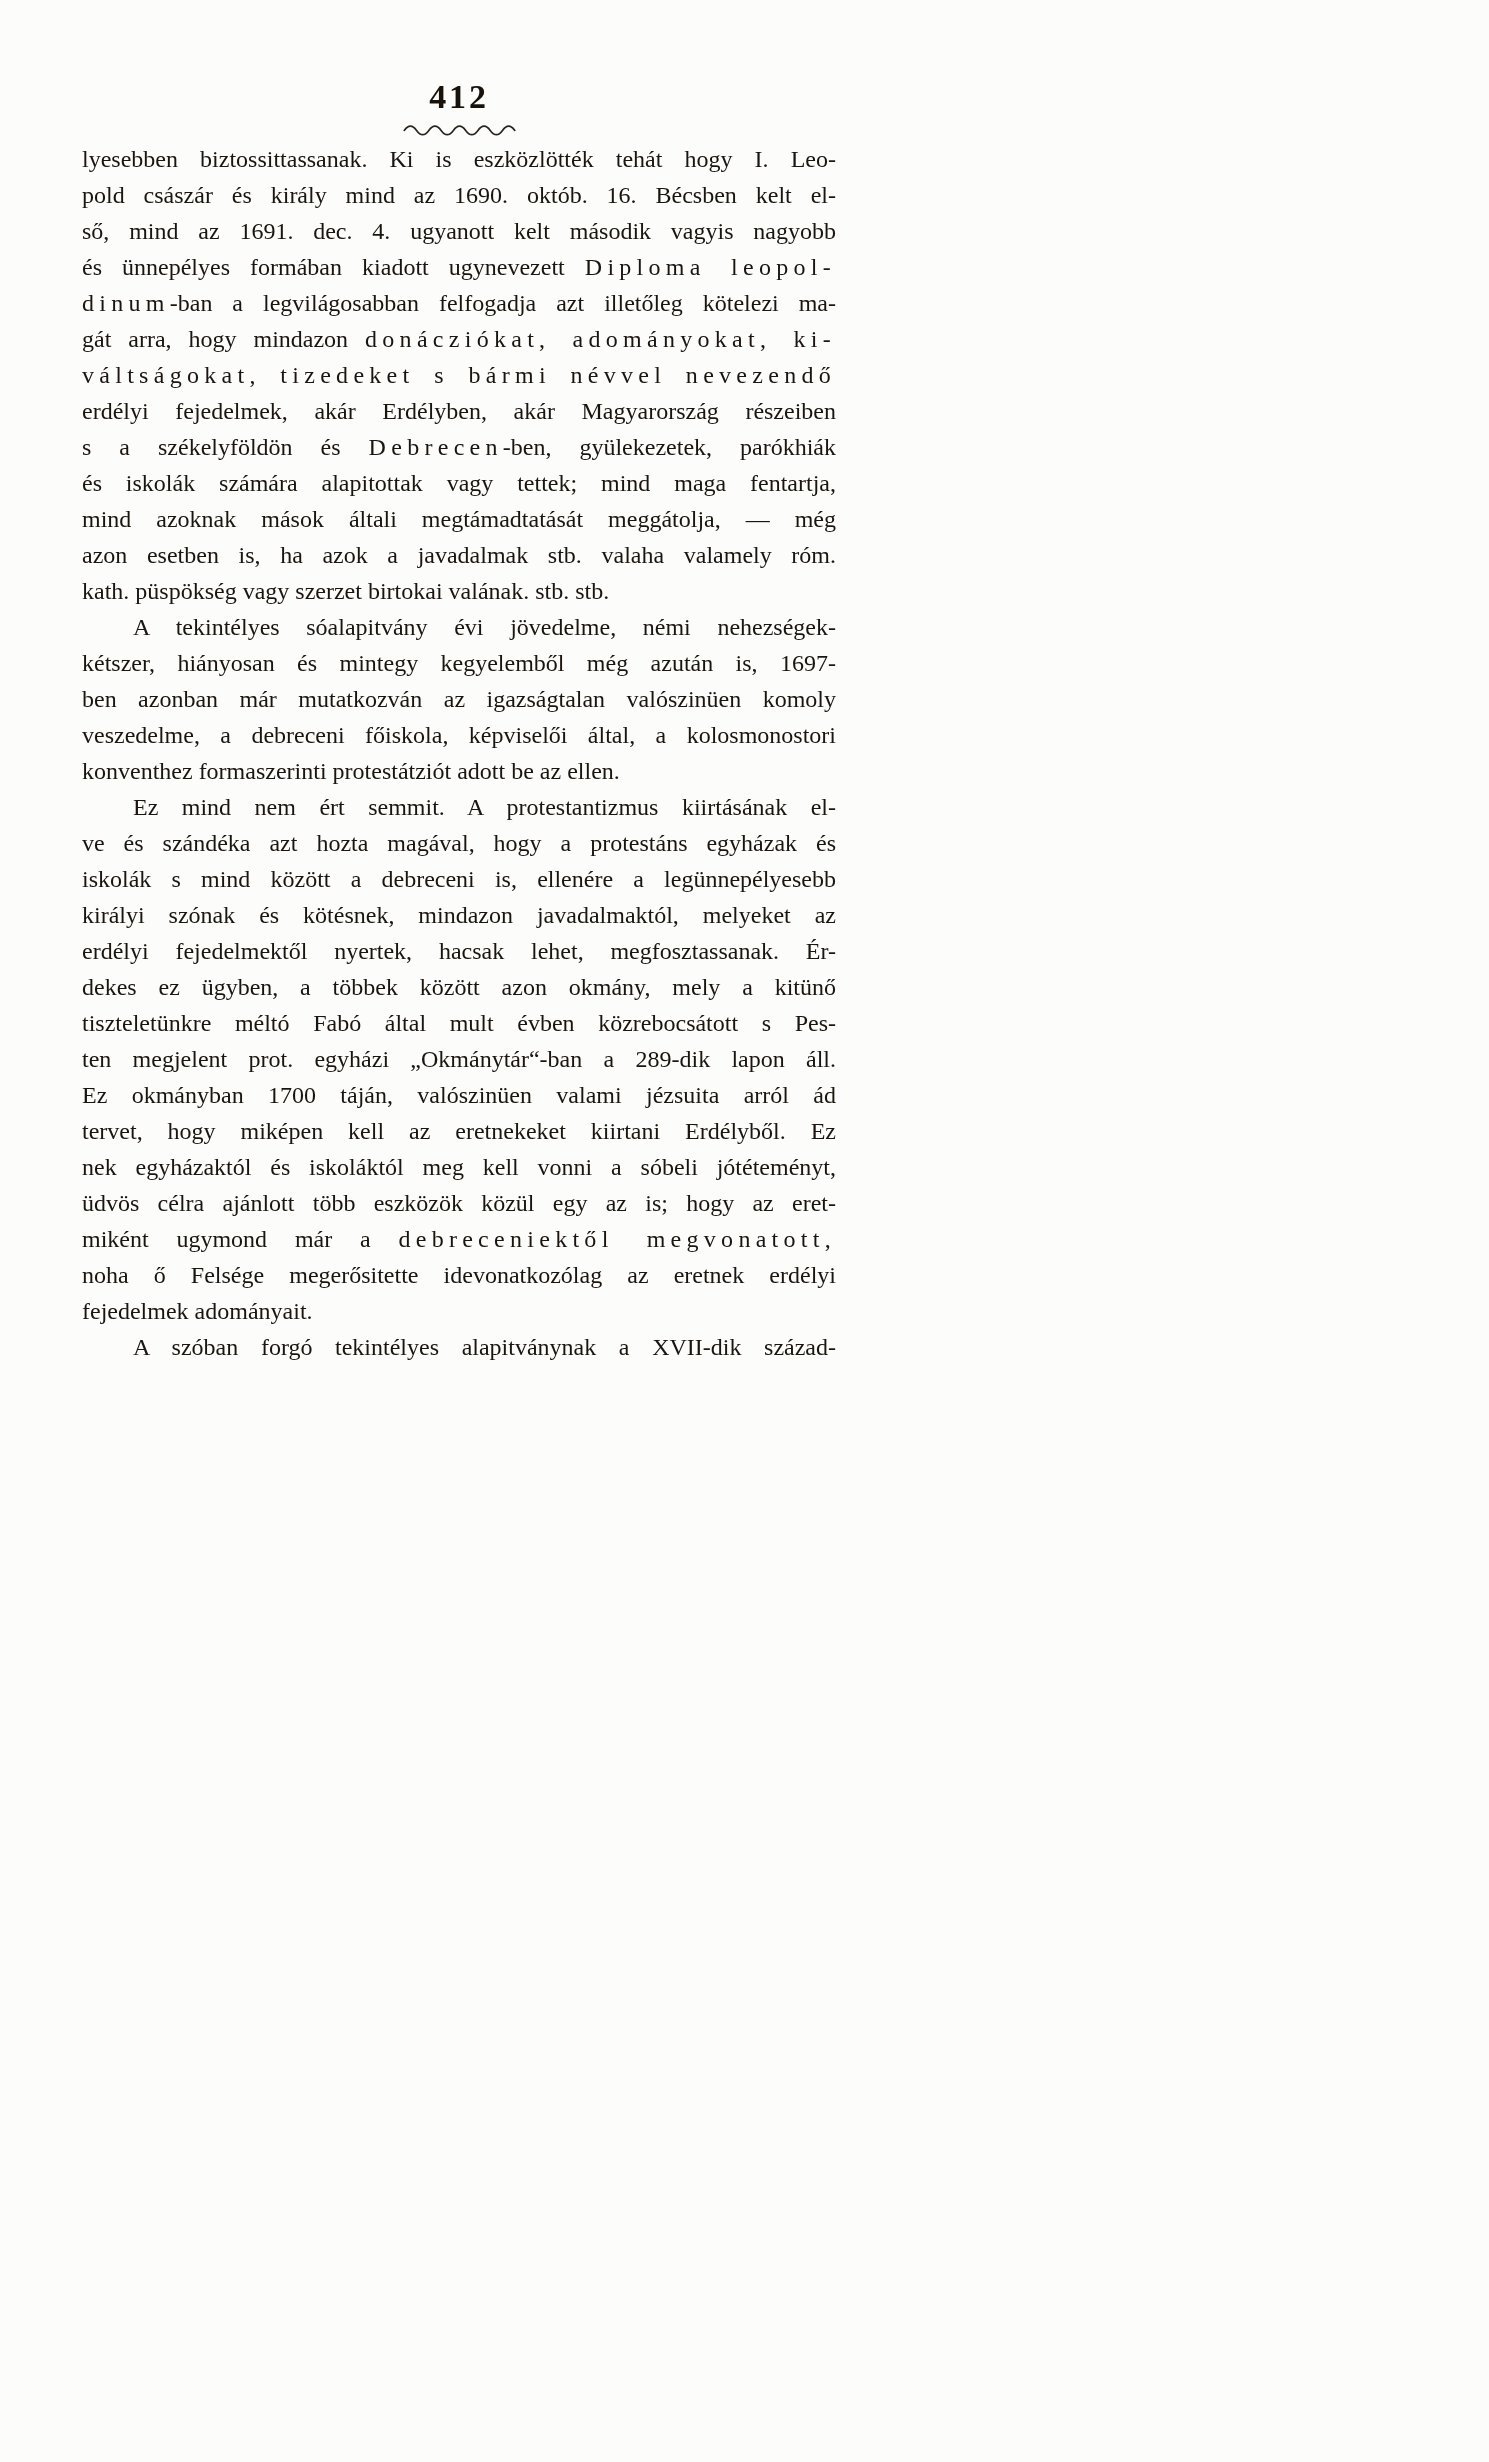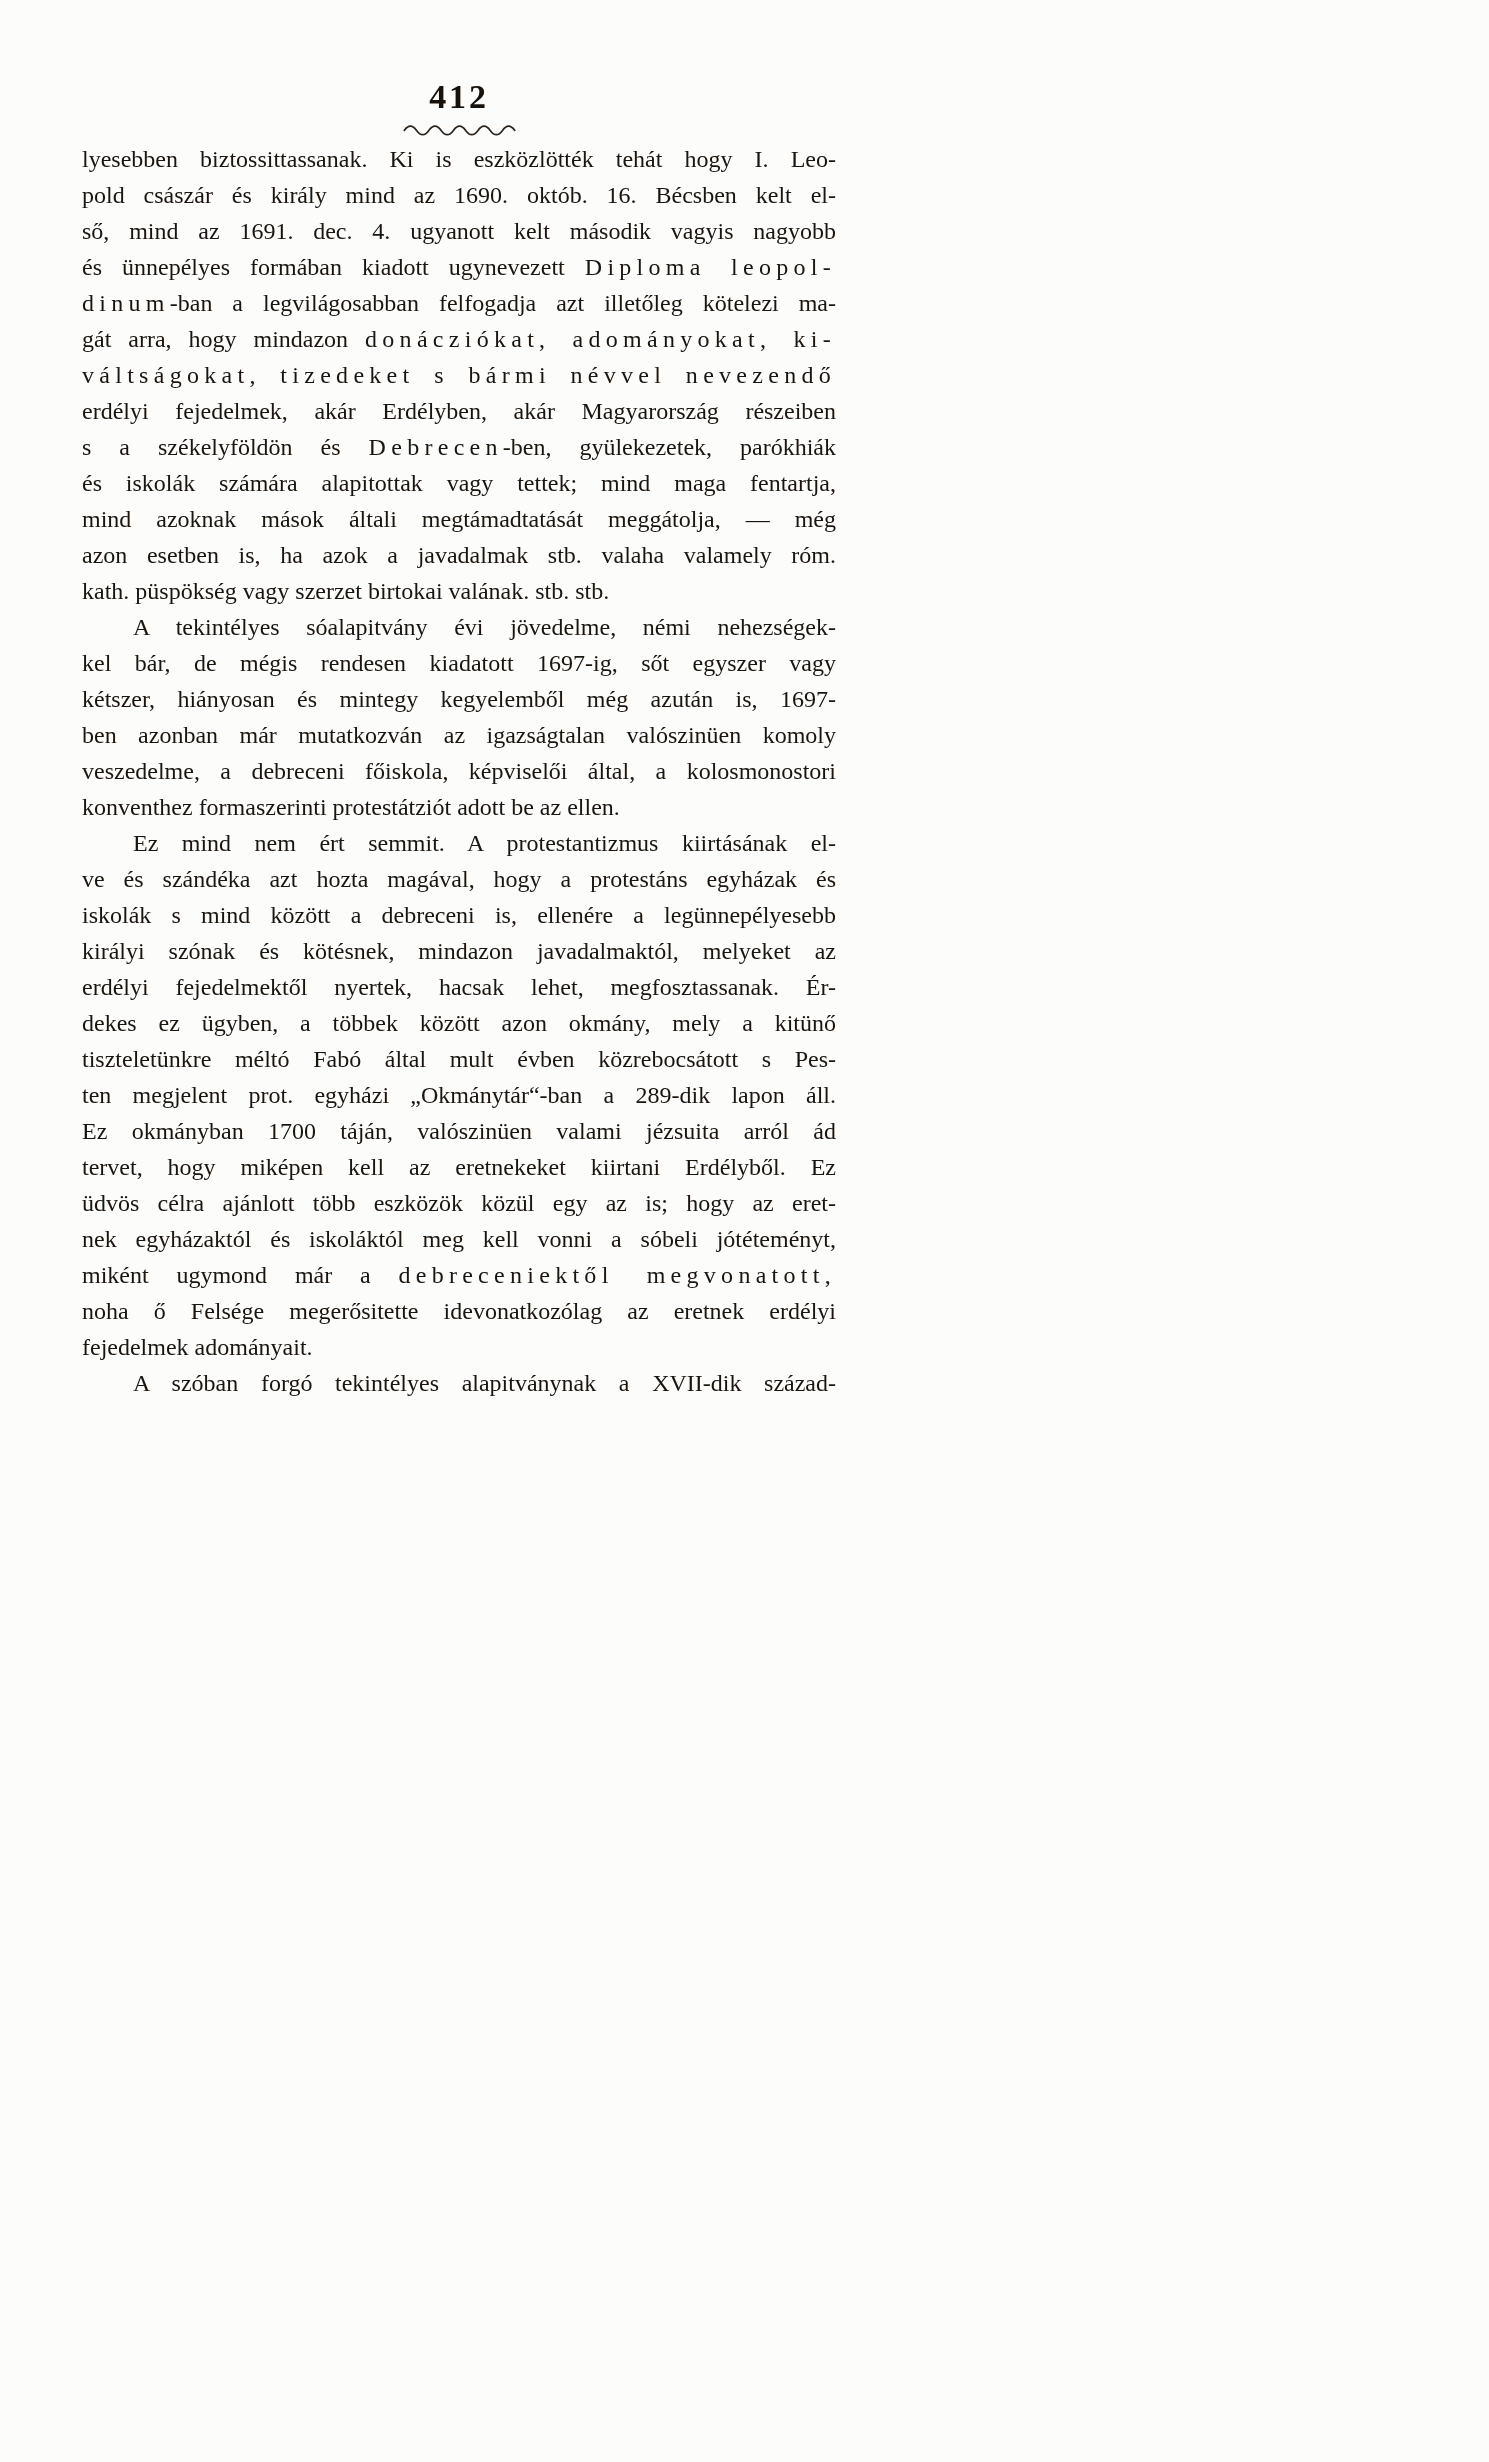--- a/index.html
+++ b/index.html
@@ -79,37 +79,36 @@
       <div class="line"><span class="spaced">dinum</span><span>-ban a legvilágosabban felfogadja azt illetőleg kötelezi ma-</span></div>
       <div class="line"><span>gát arra, hogy mindazon </span><span class="spaced">donácziókat, adományokat, ki-</span></div>
       <div class="line"><span class="spaced">váltságokat, tizedeket s bármi névvel nevezendő</span></div>
       <div class="line"><span>erdélyi fejedelmek, akár Erdélyben, akár Magyarország részeiben</span></div>
       <div class="line"><span>s a székelyföldön és </span><span class="spaced">Debrecen</span><span>-ben, gyülekezetek, parókhiák</span></div>
       <div class="line"><span>és iskolák számára alapitottak vagy tettek; mind maga fentartja,</span></div>
       <div class="line"><span>mind azoknak mások általi megtámadtatását meggátolja, — még</span></div>
       <div class="line"><span>azon esetben is, ha azok a javadalmak stb. valaha valamely róm.</span></div>
       <div class="line end"><span>kath. püspökség vagy szerzet birtokai valának. stb. stb.</span></div>
       <div class="line indent"><span>A tekintélyes sóalapitvány évi jövedelme, némi nehezségek-</span></div>
-      <div class="line"><span>kel bár, de mégis rendesen kiadatott 1697-ig, sőt egyszer vagy</span></div>
       <div class="line"><span>kétszer, hiányosan és mintegy kegyelemből még azután is, 1697-</span></div>
       <div class="line"><span>ben azonban már mutatkozván az igazságtalan valószinüen komoly</span></div>
       <div class="line"><span>veszedelme, a debreceni főiskola, képviselői által, a kolosmonostori</span></div>
       <div class="line end"><span>konventhez formaszerinti protestátziót adott be az ellen.</span></div>
       <div class="line indent"><span>Ez mind nem ért semmit. A protestantizmus kiirtásának el-</span></div>
       <div class="line"><span>ve és szándéka azt hozta magával, hogy a protestáns egyházak és</span></div>
       <div class="line"><span>iskolák s mind között a debreceni is, ellenére a legünnepélyesebb</span></div>
       <div class="line"><span>királyi szónak és kötésnek, mindazon javadalmaktól, melyeket az</span></div>
       <div class="line"><span>erdélyi fejedelmektől nyertek, hacsak lehet, megfosztassanak. Ér-</span></div>
       <div class="line"><span>dekes ez ügyben, a többek között azon okmány, mely a kitünő</span></div>
       <div class="line"><span>tiszteletünkre méltó Fabó által mult évben közrebocsátott s Pes-</span></div>
       <div class="line"><span>ten megjelent prot. egyházi „Okmánytár“-ban a 289-dik lapon áll.</span></div>
       <div class="line"><span>Ez okmányban 1700 táján, valószinüen valami jézsuita arról ád</span></div>
       <div class="line"><span>tervet, hogy miképen kell az eretnekeket kiirtani Erdélyből. Ez</span></div>
+      <div class="line"><span>nek egyházaktól és iskoláktól meg kell vonni a sóbeli jótéteményt,</span></div>
       <div class="line"><span>üdvös célra ajánlott több eszközök közül egy az is; hogy az eret-</span></div>
-      <div class="line"><span>nek egyházaktól és iskoláktól meg kell vonni a sóbeli jótéteményt,</span></div>
       <div class="line"><span>miként ugymond már a </span><span class="spaced">debreceniektől megvonatott,</span></div>
       <div class="line"><span>noha ő Felsége megerősitette idevonatkozólag az eretnek erdélyi</span></div>
       <div class="line end"><span>fejedelmek adományait.</span></div>
       <div class="line indent"><span>A szóban forgó tekintélyes alapitványnak a XVII-dik század-</span></div>
     </main>
 
 </div>
 
 
 </body></html>

